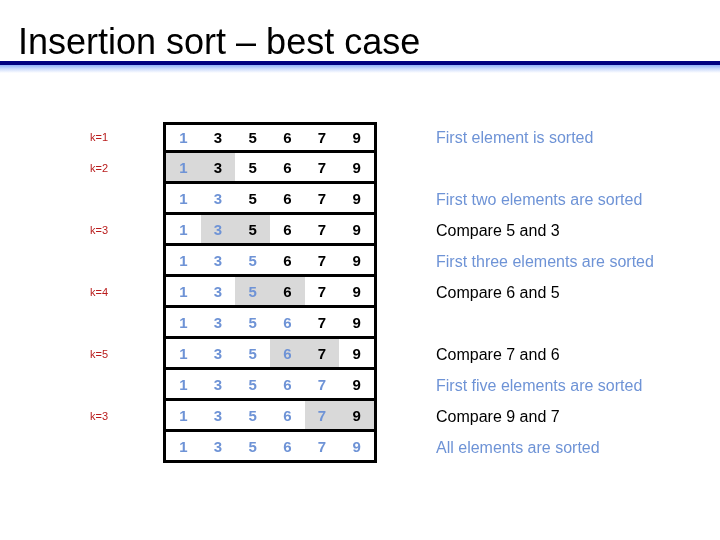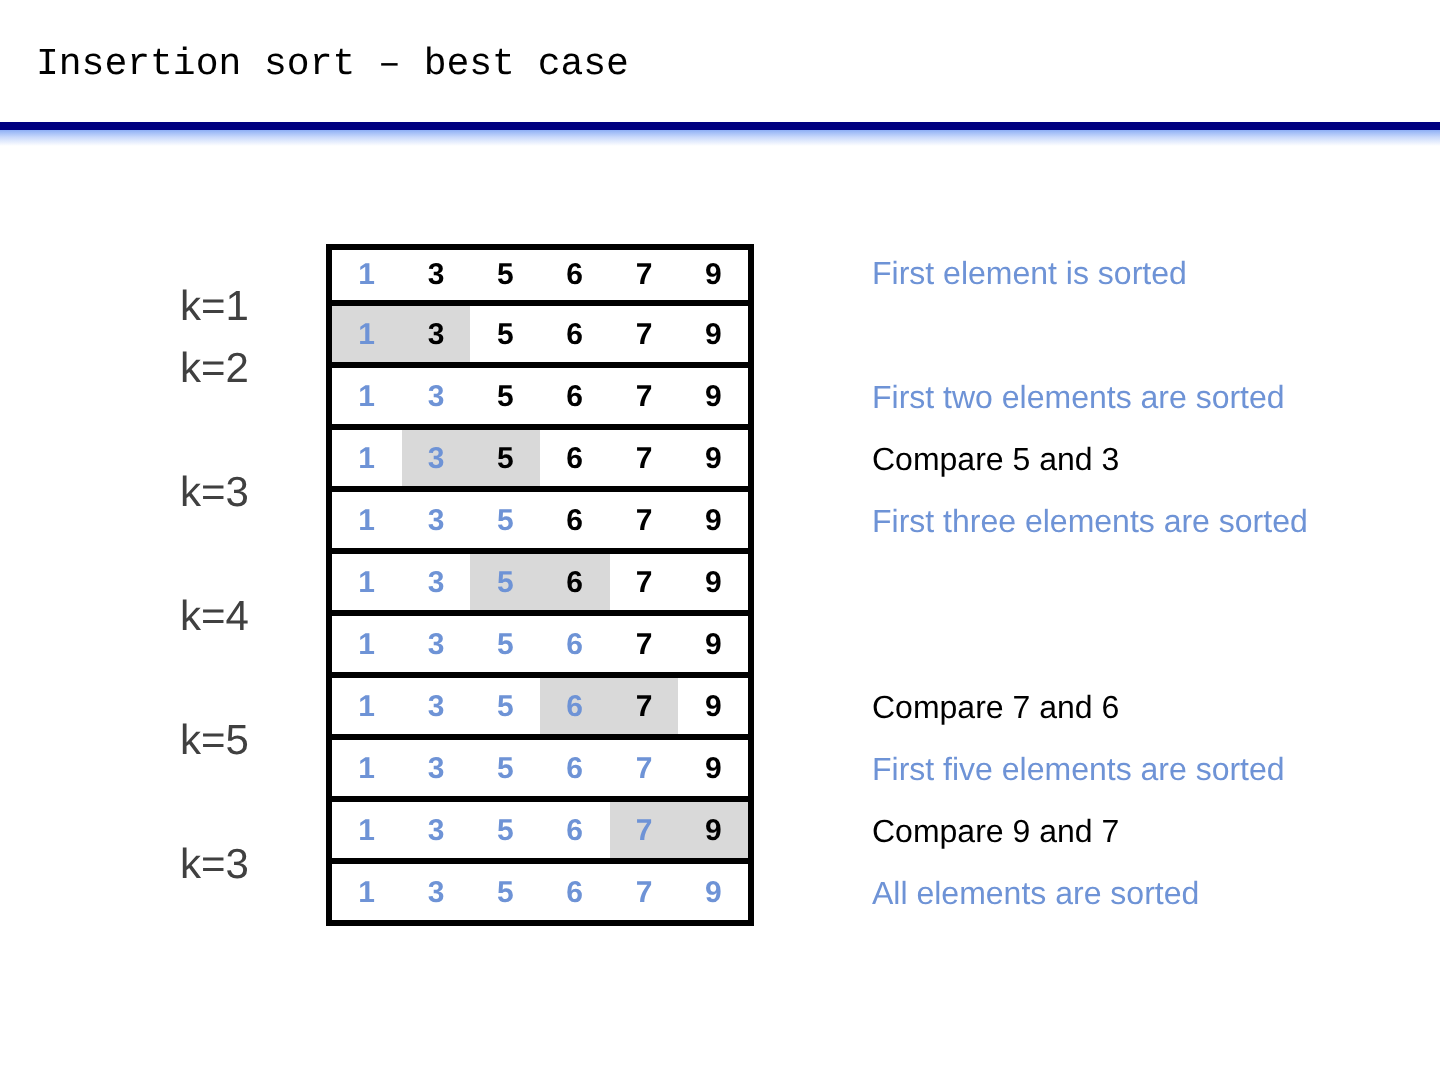--- a/index.html
+++ b/index.html
@@ -13,26 +13,25 @@
     font-family: "Liberation Sans", sans-serif;
     overflow: hidden;
     position: relative;
   }
 
   
   #slide-title {
     position: absolute;
     left: 18px;
     top: 21px;
-    font-size: 19px;
+    font-size: 36px;
     font-weight: normal;
     color: #000000;
     letter-spacing: 0px;
     white-space: nowrap;
-    font-family: Liberation Mono, monospace;
   }
   #title-rule {
     position: absolute;
     left: 0;
     top: 61px;
     width: 720px;
     height: 12px;
   }
   #title-rule .rule-dark {
     position: absolute;
@@ -59,25 +58,25 @@
 
   .step-row {
     position: relative;
     height: 31px;
   }
 
   
   .k-label {
     position: absolute;
     left: 90px;
-    top: 16px;
+    top: 0;
     height: 31px;
     line-height: 31px;
-    font-size: 21px;
-    color: #404040;
+    font-size: 11px;
+    color: #b91c1c;
     white-space: nowrap;
   }
 
   
   .array-strip {
     position: absolute;
     left: 163px;
     top: 0;
     width: 214px;
     height: 31px;
@@ -197,20 +196,21 @@
     <div class="step-row">
       <div class="k-label">k=4</div>
       <div class="array-strip">
         <div class="cell sorted">1</div>
         <div class="cell sorted">3</div>
         <div class="cell sorted hl">5</div>
         <div class="cell hl">6</div>
         <div class="cell">7</div>
         <div class="cell">9</div>
       </div>
+      <div class="note">Compare 6 and 5</div>
     </div>
     <div class="step-row">
       <div class="k-label"></div>
       <div class="array-strip">
         <div class="cell sorted">1</div>
         <div class="cell sorted">3</div>
         <div class="cell sorted">5</div>
         <div class="cell sorted">6</div>
         <div class="cell">7</div>
         <div class="cell">9</div>

